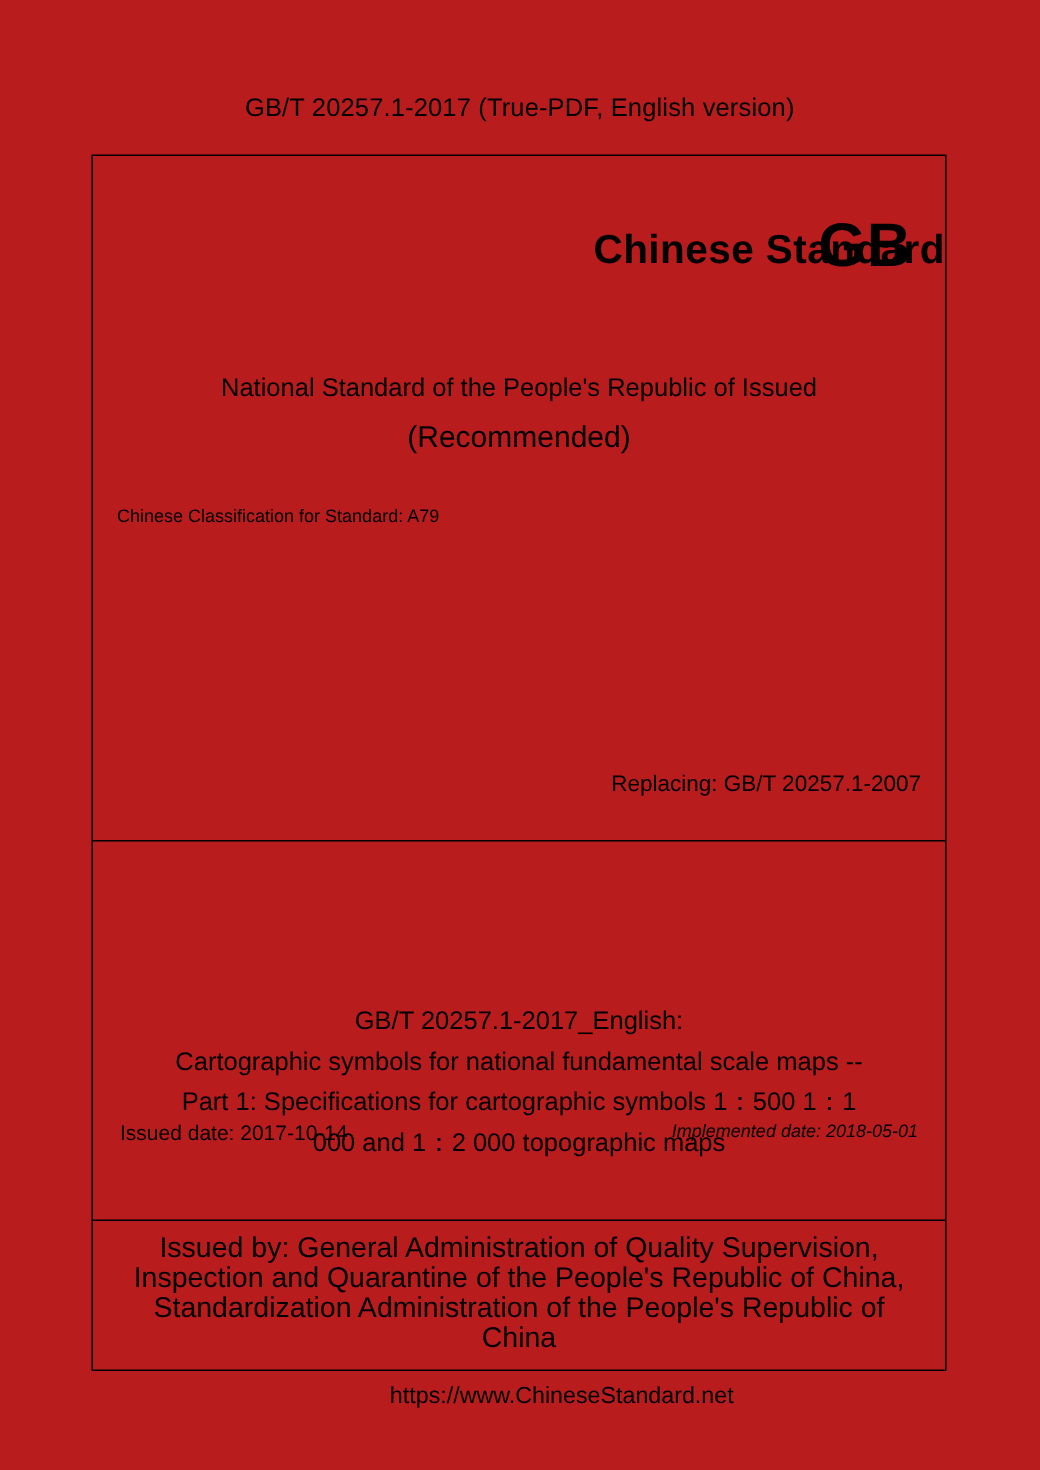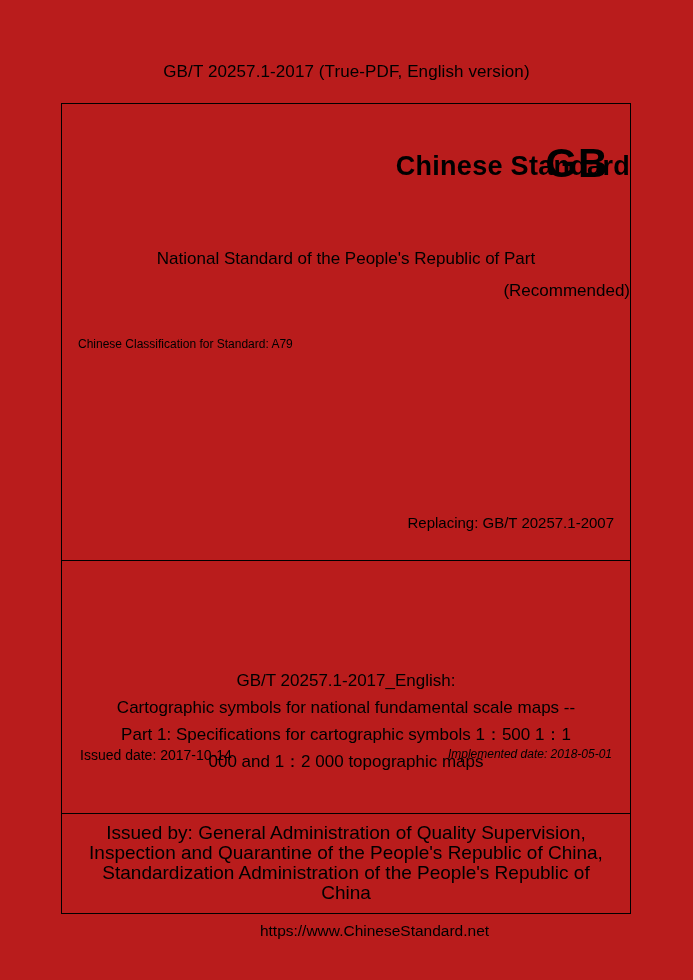--- a/index.html
+++ b/index.html
@@ -70,22 +70,22 @@
     top: 145px;
     width: 100%;
     text-align: center;
     font-size: 17px;
   }
   .national-line2 {
     position: absolute;
     left: 0;
     top: 177px;
     width: 100%;
-    text-align: right;
-    font-size: 17px;
+    text-align: center;
+    font-size: 20px;
   }
   .ccs {
     position: absolute;
     left: 16px;
     top: 233px;
     font-size: 12px;
   }
   .std-number {
     position: absolute;
     left: 0;
@@ -153,21 +153,21 @@
 
 <div class="page">
 
   <div class="header-title">GB/T 20257.1-2017 (True-PDF, English version)</div>
 
   <div class="cover-box">
 
     <div class="section-top">
       <div class="chinese-standard">Chinese Standard</div>
       <div class="gb-mark">GB</div>
-      <div class="national-line1">National Standard of the People's Republic of Part</div>
+      <div class="national-line1">National Standard of the People's Republic of Issued</div>
       <div class="national-line2">(Recommended)</div>
       <div class="ccs">Chinese Classification for Standard: A79</div>
       <div class="replacing">Replacing: GB/T 20257.1-2007</div>
     </div>
 
     <div class="section-mid">
       <div class="title-block">
         <div>GB/T 20257.1-2017_English:</div>
         <div>Cartographic symbols for national fundamental scale maps --</div>
         <div>Part 1: Specifications for cartographic symbols 1：500 1：1</div>

